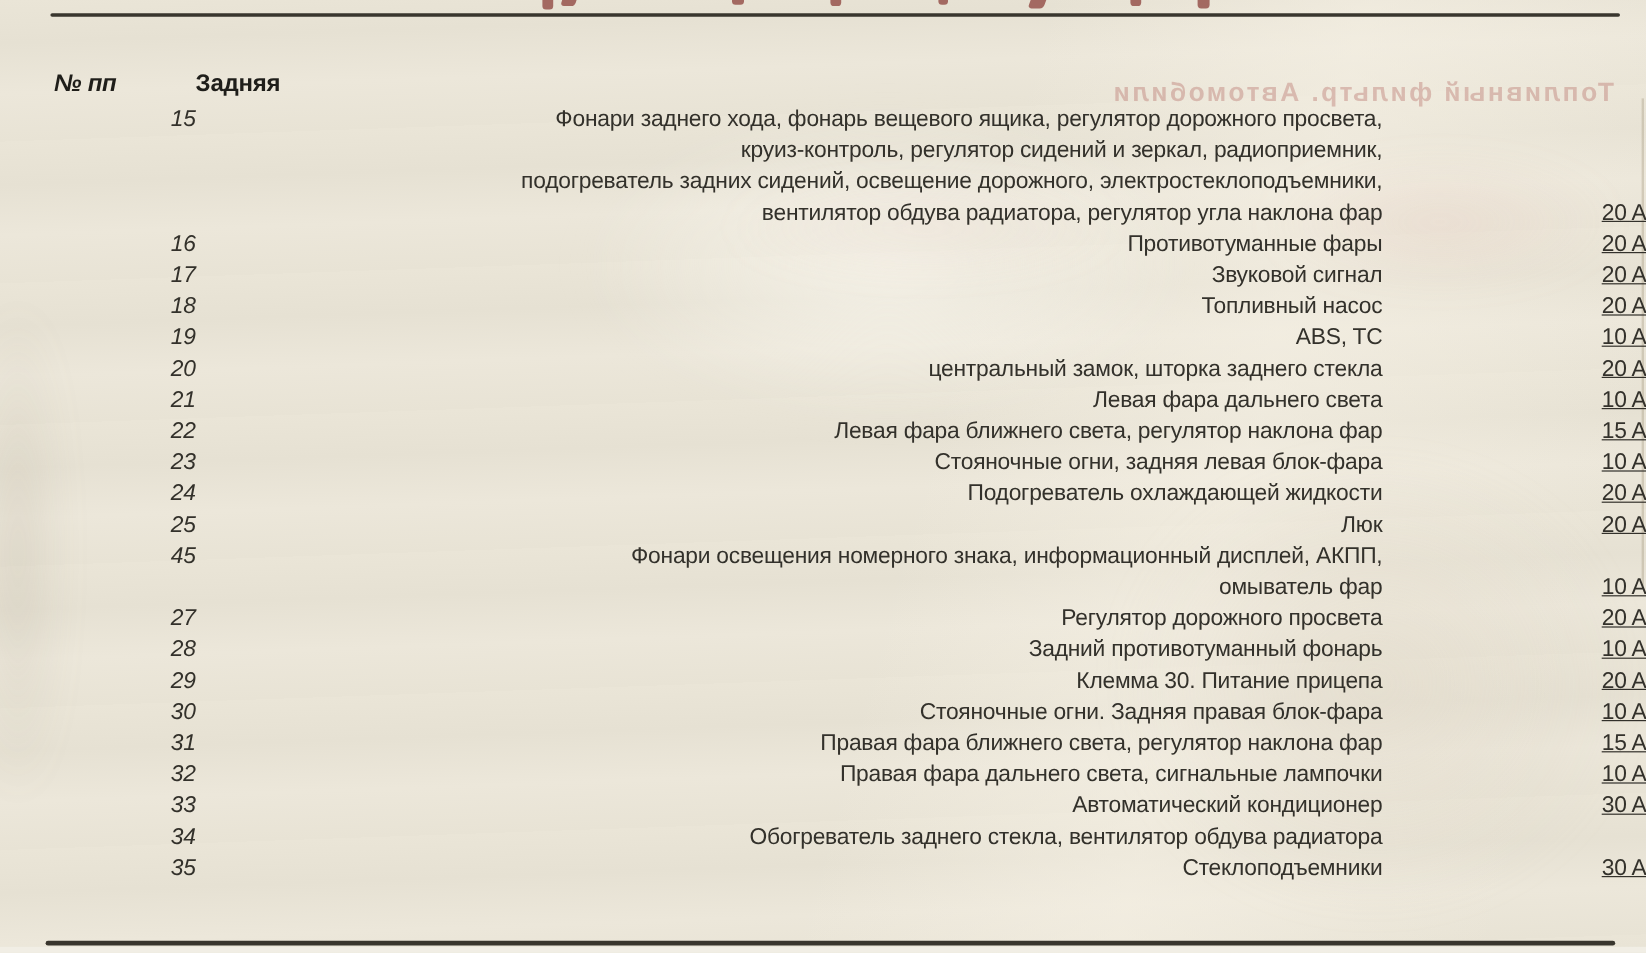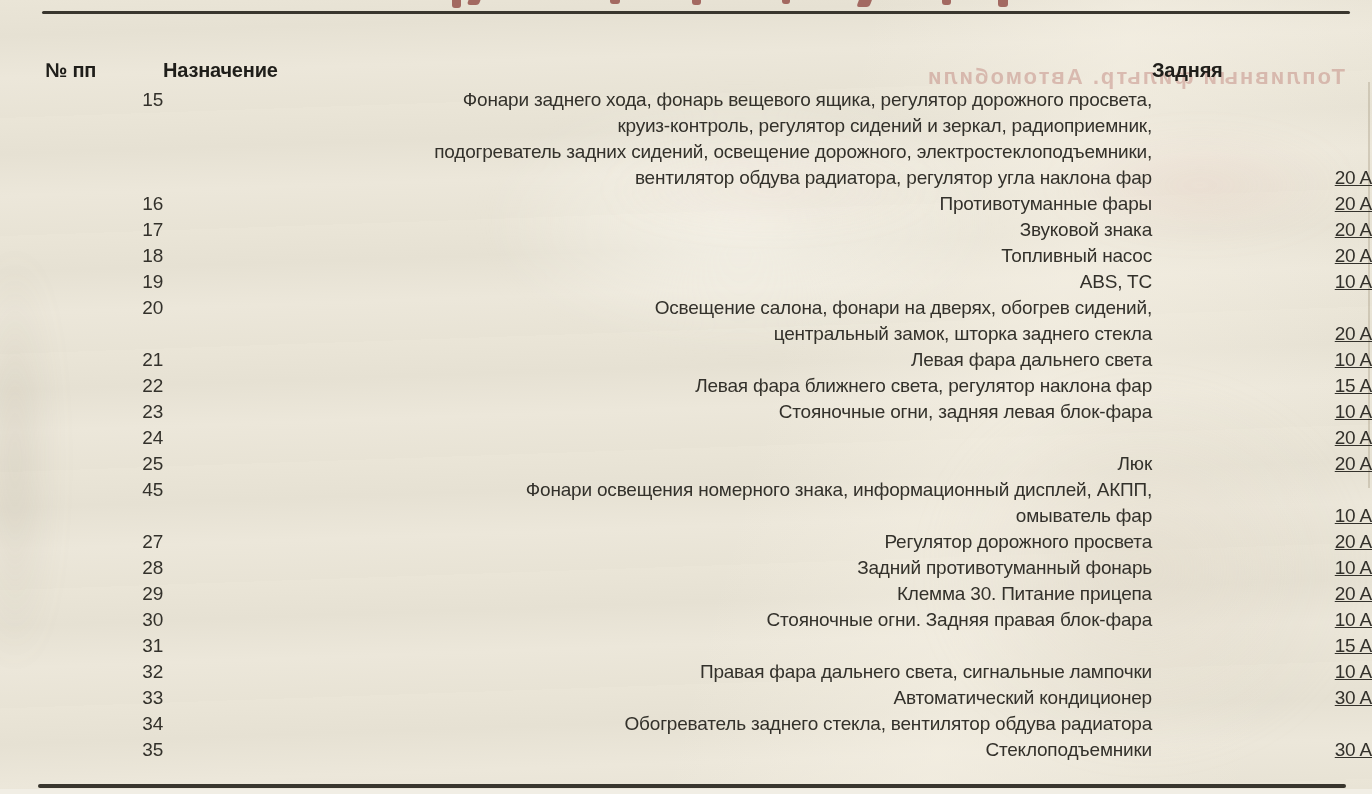--- a/index.html
+++ b/index.html
@@ -42,21 +42,21 @@
     font-weight:bold; font-size:22px; line-height:28px;
     color:rgba(186,118,112,0.42);
     transform:scaleX(-1);
     filter:blur(0.6px);
     letter-spacing:2px;
     white-space:nowrap; overflow:hidden;
   }
 
   .fuse-table { position:absolute; left:45px; top:57px; width:1327px; font-size:19px; line-height:26px; letter-spacing:-0.2px; }
   .thead { display:flex; font-weight:bold; font-size:20px; color:#1f1e1a; }
-  .cell.num  { width:118px; flex:none; }
+  .cell.num  { width:118px; flex:none;font-style:italic; }
   .cell.desc { width:989px; flex:none; }
   .cell.amp  { flex:1; }
   .rows { margin-top:4px; }
   .row { display:flex; align-items:flex-start;text-align:right; }
   .row .amp { align-self:flex-end;text-decoration:underline; }
   .line { white-space:nowrap;margin-left:42px; }
 </style>
 </head>
 <body>
 
@@ -80,21 +80,20 @@
 <div class="rule top"></div>
 <div class="rule bottom"></div>
 <div class="edge-line"></div>
 <div class="bottom-strip"></div>
 
 <div class="bleed">Топливный фильтр. Автомобили</div>
 
 <div class="fuse-table">
   <div class="thead">
     <div class="cell num">№ пп</div>
-    <div class="cell desc">Назначение</div>
     <div class="cell amp">Задняя</div>
   </div>
   <div class="rows" id="rows">
   <div class="row">
     <div class="cell num">15</div>
     <div class="cell desc">
           <div class="line">Фонари заднего хода, фонарь вещевого ящика, регулятор дорожного просвета,</div>
           <div class="line">круиз-контроль, регулятор сидений и зеркал, радиоприемник,</div>
           <div class="line">подогреватель задних сидений, освещение дорожного, электростеклоподъемники,</div>
           <div class="line">вентилятор обдува радиатора, регулятор угла наклона фар</div>
@@ -106,21 +105,21 @@
     <div class="cell num">16</div>
     <div class="cell desc">
           <div class="line">Противотуманные фары</div>
         </div>
     <div class="cell amp">20 A</div>
   </div>
 
   <div class="row">
     <div class="cell num">17</div>
     <div class="cell desc">
-          <div class="line">Звуковой знака</div>
+          <div class="line">Звуковой сигнал</div>
         </div>
     <div class="cell amp">20 A</div>
   </div>
 
   <div class="row">
     <div class="cell num">18</div>
     <div class="cell desc">
           <div class="line">Топливный насос</div>
         </div>
     <div class="cell amp">20 A</div>
@@ -130,21 +129,20 @@
     <div class="cell num">19</div>
     <div class="cell desc">
           <div class="line">ABS, TC</div>
         </div>
     <div class="cell amp">10 A</div>
   </div>
 
   <div class="row">
     <div class="cell num">20</div>
     <div class="cell desc">
-          <div class="line">Освещение салона, фонари на дверях, обогрев сидений,</div>
           <div class="line">центральный замок, шторка заднего стекла</div>
         </div>
     <div class="cell amp">20 A</div>
   </div>
 
   <div class="row">
     <div class="cell num">21</div>
     <div class="cell desc">
           <div class="line">Левая фара дальнего света</div>
         </div>
@@ -162,20 +160,23 @@
   <div class="row">
     <div class="cell num">23</div>
     <div class="cell desc">
           <div class="line">Стояночные огни, задняя левая блок-фара</div>
         </div>
     <div class="cell amp">10 A</div>
   </div>
 
   <div class="row">
     <div class="cell num">24</div>
+    <div class="cell desc">
+          <div class="line">Подогреватель охлаждающей жидкости</div>
+        </div>
     <div class="cell amp">20 A</div>
   </div>
 
   <div class="row">
     <div class="cell num">25</div>
     <div class="cell desc">
           <div class="line">Люк</div>
         </div>
     <div class="cell amp">20 A</div>
   </div>
@@ -216,20 +217,23 @@
   <div class="row">
     <div class="cell num">30</div>
     <div class="cell desc">
           <div class="line">Стояночные огни. Задняя правая блок-фара</div>
         </div>
     <div class="cell amp">10 A</div>
   </div>
 
   <div class="row">
     <div class="cell num">31</div>
+    <div class="cell desc">
+          <div class="line">Правая фара ближнего света, регулятор наклона фар</div>
+        </div>
     <div class="cell amp">15 A</div>
   </div>
 
   <div class="row">
     <div class="cell num">32</div>
     <div class="cell desc">
           <div class="line">Правая фара дальнего света, сигнальные лампочки</div>
         </div>
     <div class="cell amp">10 A</div>
   </div>

